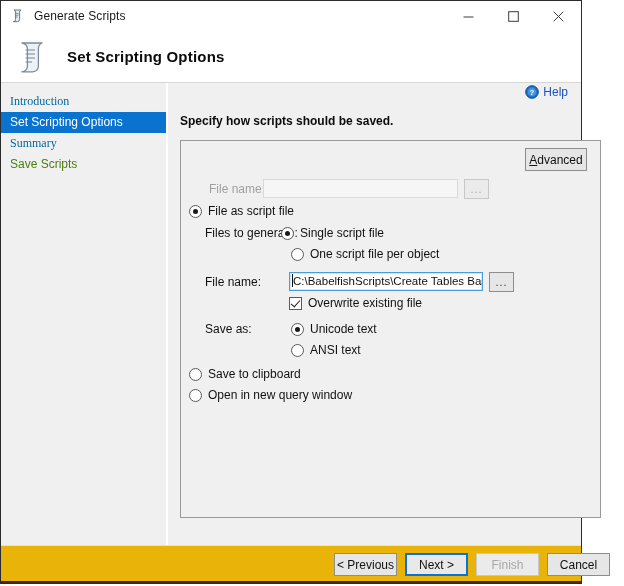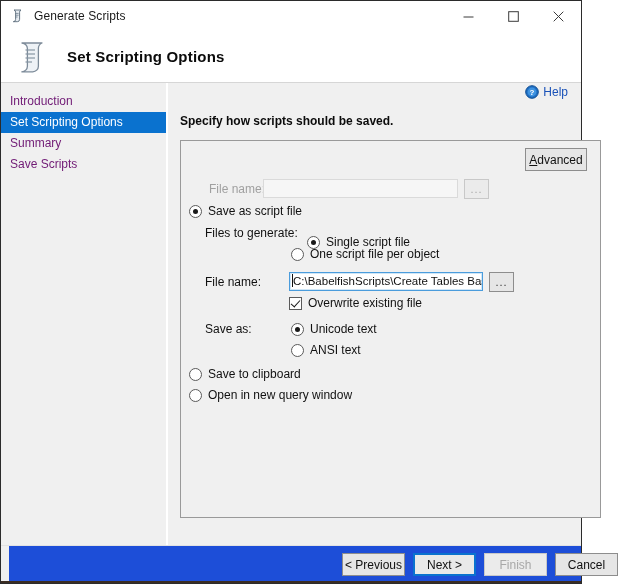--- a/index.html
+++ b/index.html
@@ -105,24 +105,25 @@
     padding-left: 9px;
     font-size: 12px;
     color: #1f3fa0;
     white-space: nowrap;
   }
   .nav-item.selected {
     background: #0a72cf;
     color: #ffffff;
   }
   .nav-item.visited {
-    color: #701a75;
+    color: #0369a1;
+    font-family: Liberation Serif, serif;
   }
   .nav-item.pending {
-    color: #701a75;
+    color: #4d7c0f;
   }
 
   
   .content {
     flex: 1;
     position: relative;
     background: #f0f0f0;
   }
   .help-link {
     position: absolute;
@@ -278,25 +279,25 @@
   .footer-sep {
     position: absolute;
     left: 0;
     right: 0;
     top: 544px;
     height: 1px;
     background: #e2e2e2;
   }
   .footer {
     position: absolute;
-    left: 8px;
+    left: 0;
     right: 0;
     top: 545px;
     height: 37px;
-    background: #1d4ed8;
+    background: #eab308;
   }
   .footer .btn {
     position: absolute;
     top: 7px;
     width: 63px;
     height: 23px;
   }
   .bottom-strip {
     position: absolute;
     left: 0;
@@ -387,27 +388,27 @@
 
 
         <div class="row" style="left:28px; top:41px;">
           <span class="field-label disabled">File name:</span>
         </div>
         <div class="textbox disabled" style="position:absolute; left:82px; top:38px; width:195px;"></div>
         <button class="btn small-ellipsis disabled" style="position:absolute; left:283px; top:38px;">...</button>
 
         <div class="row" style="left:8px; top:63px;">
           <span class="radio checked"></span>
-          <span class="ctl-label">Save as script file</span>
+          <span class="ctl-label">File as script file</span>
         </div>
 
         <div class="row" style="left:24px; top:85px;">
           <span class="field-label">Files to generate:</span>
         </div>
-        <div class="row" style="left:126px; top:85px;margin-top:9px;">
+        <div class="row" style="left:100px; top:85px;">
           <span class="radio checked"></span>
           <span class="ctl-label">Single script file</span>
         </div>
         <div class="row" style="left:110px; top:106px;">
           <span class="radio"></span>
           <span class="ctl-label">One script file per object</span>
         </div>
 
         <div class="row" style="left:24px; top:134px;">
           <span class="field-label">File name:</span>

